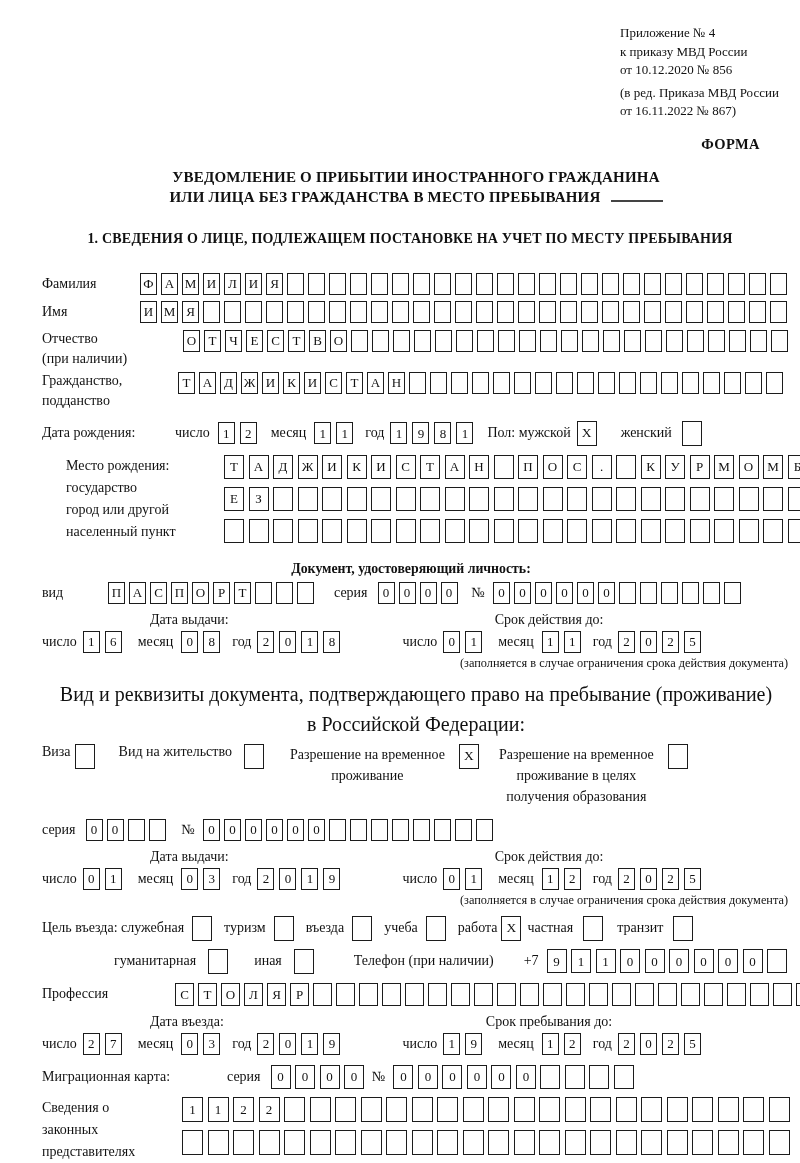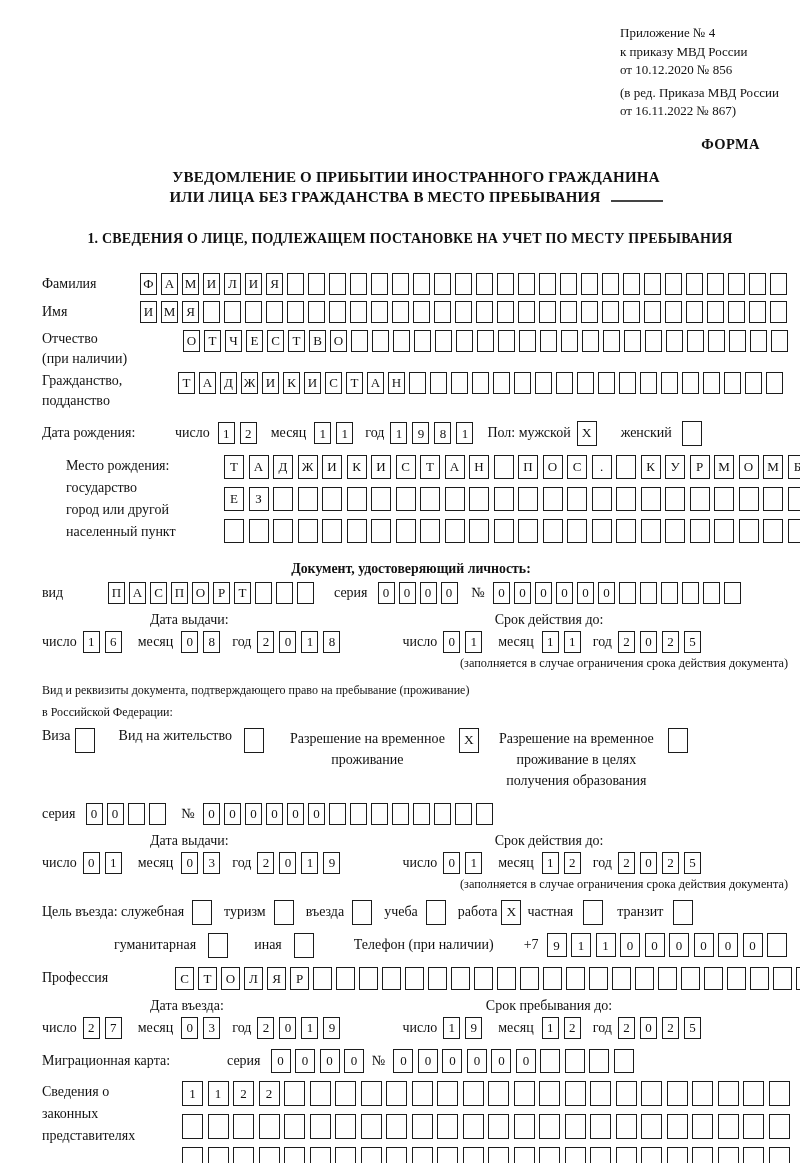--- a/index.html
+++ b/index.html
@@ -31,21 +31,21 @@
   .boxes.w21{gap:4.5px;} .boxes.w21 .c{width:21px;height:25px;}
   .cb{box-sizing:border-box;width:20px;height:25px;border:1.3px solid #1c1c1c;
       display:inline-flex;align-items:center;justify-content:center;font-size:13.5px;flex:0 0 auto;}
 
   .w98{width:98px;} .w141{width:141px;} .w136{width:136px;} .w158{width:158px;} .w140{width:140px;}
   .two-line{line-height:20px;} .ml-col{line-height:22px;}
 
   .dochdr{font-weight:bold;font-size:13.8px;text-align:center;margin-top:10px;margin-left:-10px;}
   .datelabels{display:flex;font-size:14px;margin-top:8px;}
   .note-r{font-size:12.3px;text-align:right;padding-right:2px;margin-top:3px;}
-  .para{font-size:12px;margin-top:12px;}
+  .para{font-size:20px;margin-top:12px;text-align:center;}
   .opt{text-align:center;line-height:21px;flex:0 0 auto;}
 
   .mr4{margin-right:4px;} .mr6{margin-right:6px;} .mr8{margin-right:8px;} .mr10{margin-right:10px;} .mr12{margin-right:12px;}
   .ml6{margin-left:6px;} .ml8{margin-left:8px;} .ml12{margin-left:12px;} .ml14{margin-left:14px;}
   .ml16{margin-left:16px;} .ml20{margin-left:20px;} .ml24{margin-left:24px;} .ml26{margin-left:26px;} .ml40{margin-left:40px;}
   .stack > *{margin-bottom:8px;}
 </style>
 </head>
 <body>
 

